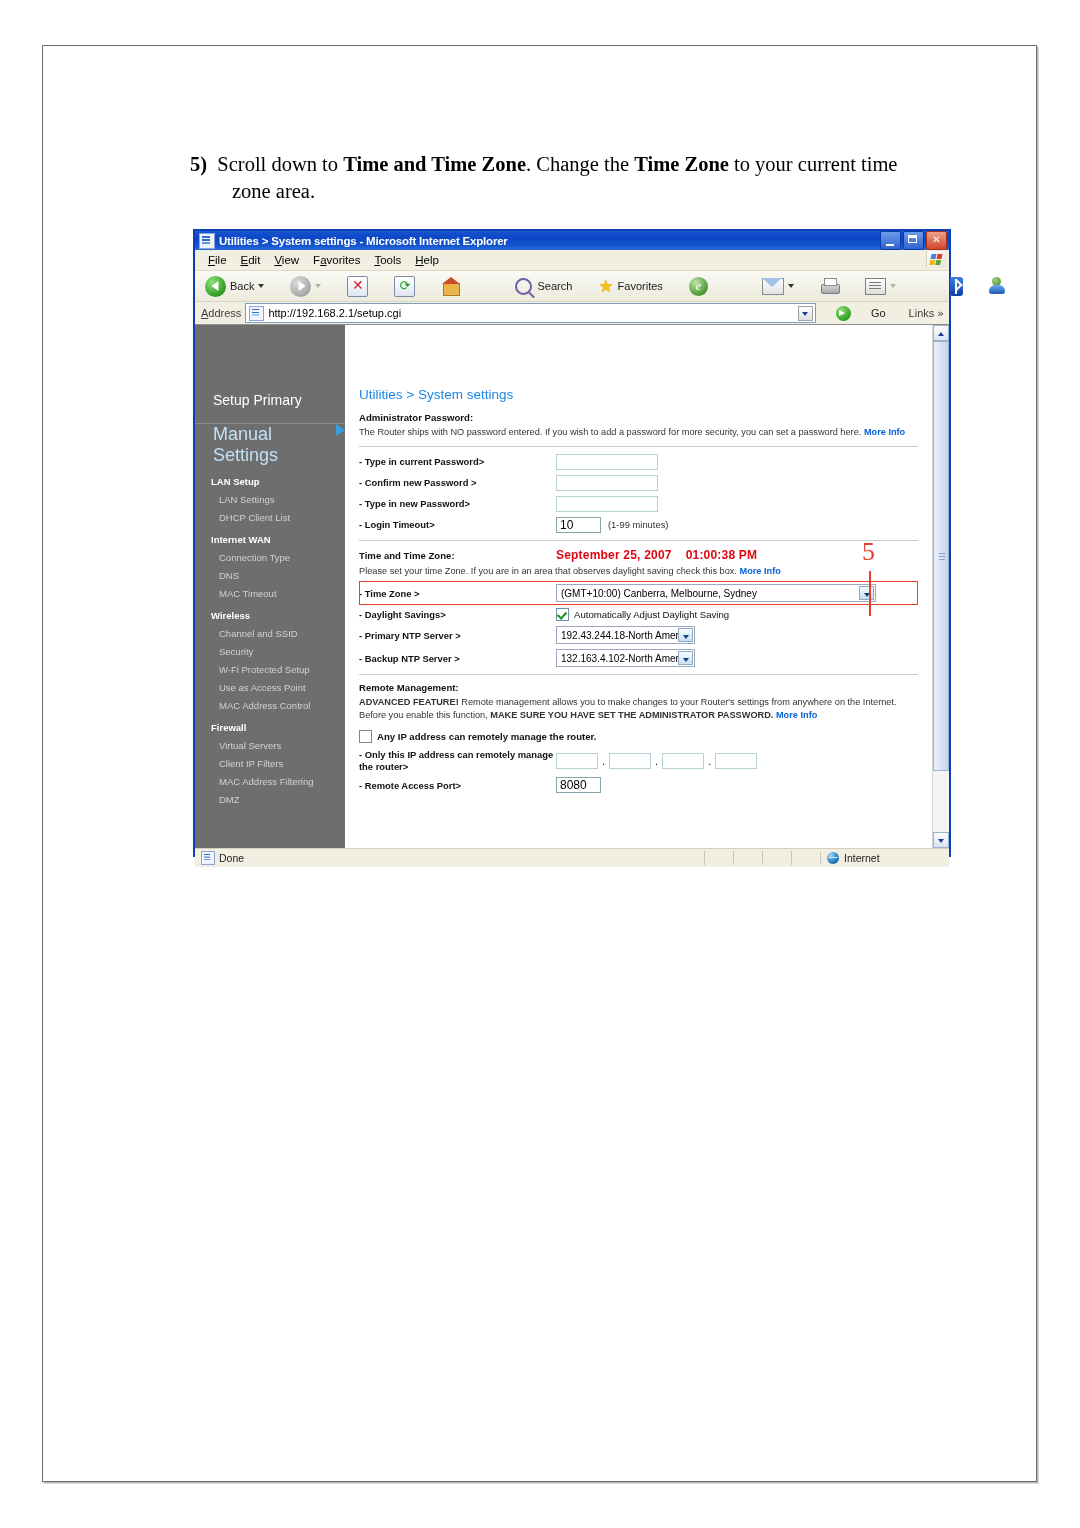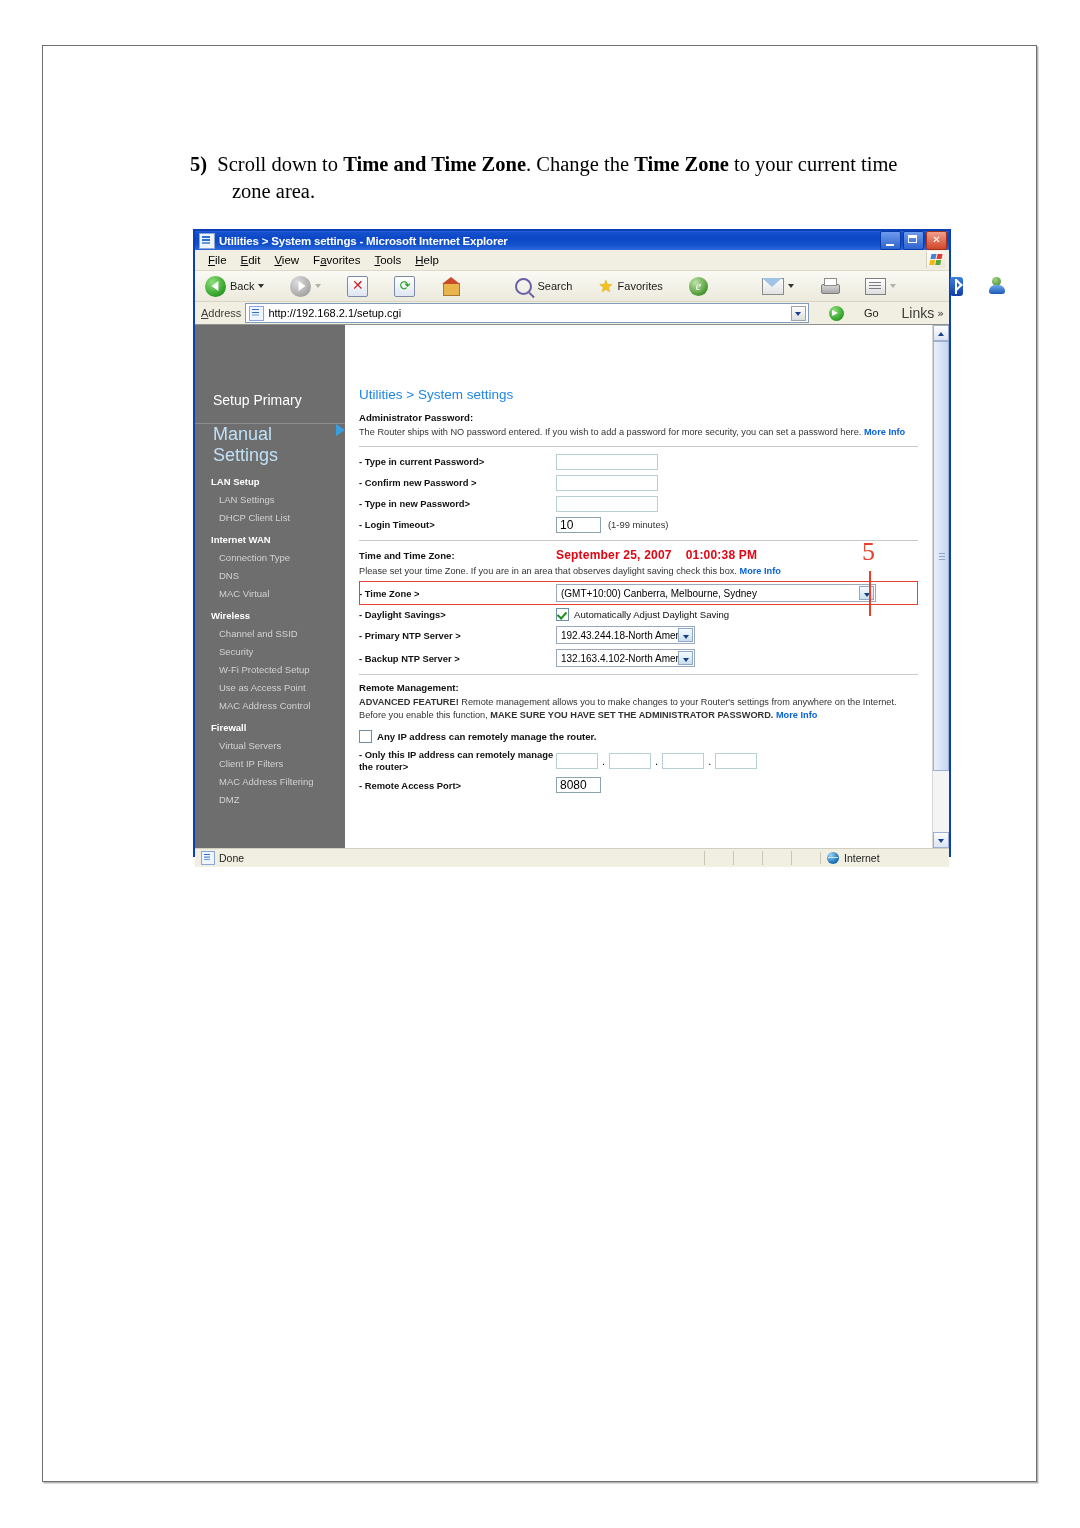--- a/index.html
+++ b/index.html
@@ -162,21 +162,21 @@
   }
   .addr-ico { width:13px;height:13px; margin-right:4px; background:#f0f4ff; border:1px solid #8aa7d8; position:relative; flex:none;}
   .addr-ico:after{content:'';position:absolute;left:2px;top:2px;width:7px;height:1.6px;background:#2d6fd0;box-shadow:0 3px 0 #2d6fd0,0 5.5px 0 #5f9ae0;}
   .addr-url { font-size:11px; color:#000; white-space:nowrap; overflow:hidden; }
   .addr-caret { position:absolute; right:2px; top:2px; width:13px;height:13px;
     background:linear-gradient(to bottom,#fdfdfd,#dfdfdf); border:1px solid #a0a0a0; }
   .addr-caret:after{content:'';position:absolute;left:3px;top:5px;width:0;height:0;border-left:3.5px solid transparent;border-right:3.5px solid transparent;border-top:4px solid #1b3f8f;}
   .go-btn { display:flex; align-items:center; gap:20px; margin:0 20px; font-size:11px; color:#222; }
   .go-circ { width:15px;height:15px;border-radius:50%;background:radial-gradient(circle at 35% 30%,#8ee07a,#2f9e25 70%,#1d6a18); position:relative;}
   .go-circ:after{content:'';position:absolute;left:3px;top:4px;width:0;height:0;border-top:3.5px solid transparent;border-bottom:3.5px solid transparent;border-left:6px solid #fff;}
-  .links-lbl { font-size:14px;color:#3d3d3d; padding:0 3px;}
+  .links-lbl { font-size:11px;color:#3d3d3d; padding:0 3px;}
   .chev2 { font-size:11px;color:#333; font-family:"DejaVu Sans",sans-serif; padding-right:3px;}
 
   
   .content-area {
     position: relative; height: 523px; background: #fff; overflow: hidden;
     display: flex;
   }
   .content-scroll { flex: 1; display: flex; position: relative; }
   .brand-bar {
     position:absolute; left:0; top:0; right:0; height:52px;
@@ -425,21 +425,21 @@
             <span class="tri"></span>
           </div>
 
           <div class="sb-group">LAN Setup</div>
           <div class="sb-item">LAN Settings</div>
           <div class="sb-item">DHCP Client List</div>
 
           <div class="sb-group">Internet WAN</div>
           <div class="sb-item">Connection Type</div>
           <div class="sb-item">DNS</div>
-          <div class="sb-item">MAC Virtual</div>
+          <div class="sb-item">MAC Timeout</div>
 
           <div class="sb-group">Wireless</div>
           <div class="sb-item">Channel and SSID</div>
           <div class="sb-item">Security</div>
           <div class="sb-item">W-Fi Protected Setup</div>
           <div class="sb-item">Use as Access Point</div>
           <div class="sb-item">MAC Address Control</div>
 
           <div class="sb-group">Firewall</div>
           <div class="sb-item">Virtual Servers</div>

